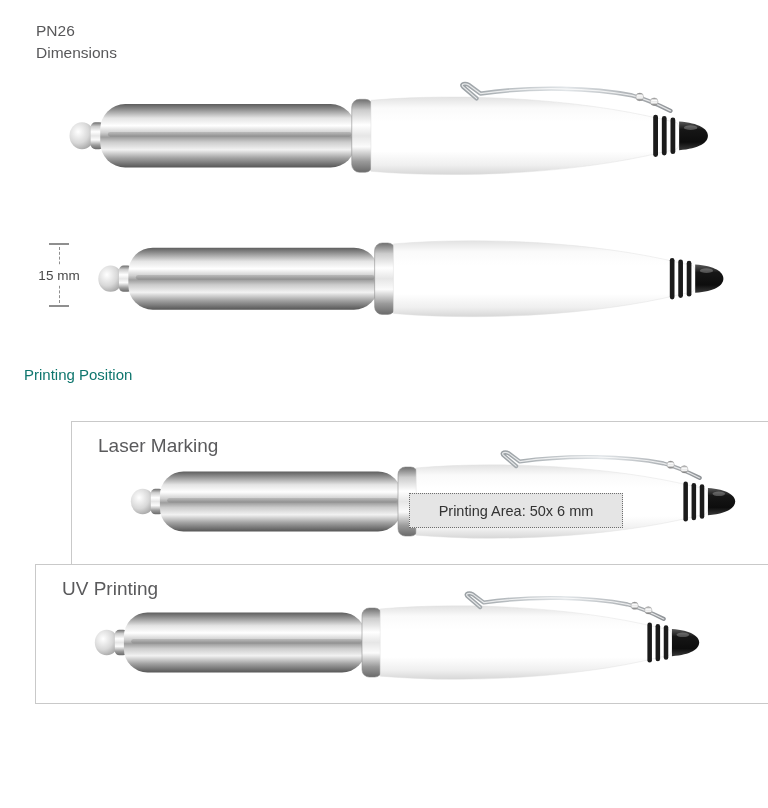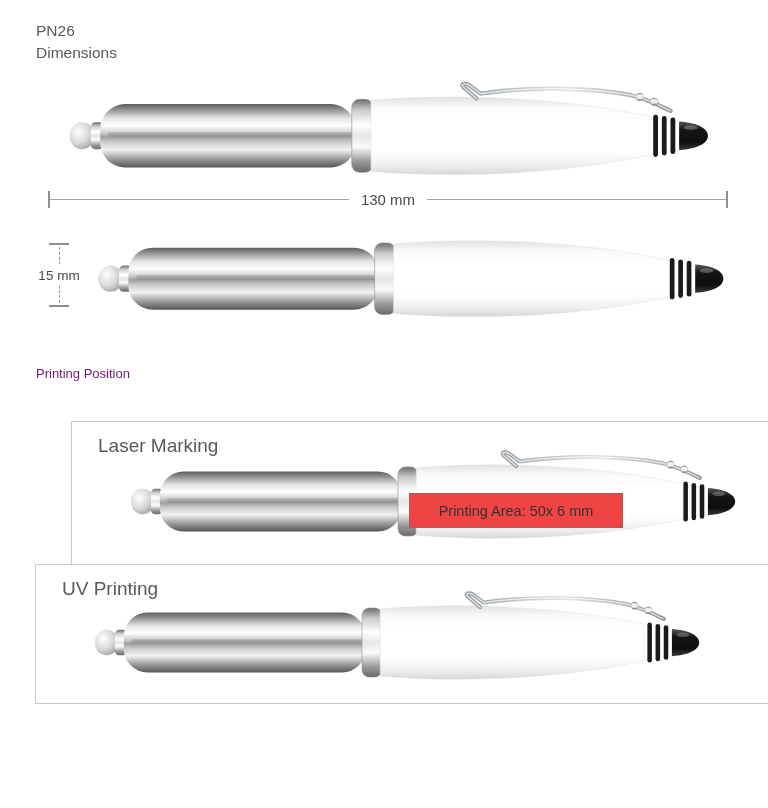--- a/index.html
+++ b/index.html
@@ -3,21 +3,21 @@
 <meta charset="utf-8">
 <style>
   html,body { margin:0; padding:0; background:#ffffff; }
   .page {
     position:relative; width:768px; height:808px; background:#ffffff;
     font-family:"Liberation Sans","DejaVu Sans",sans-serif; overflow:hidden;
     color:#58585a;
     border-radius:20px;
   }
   .title-block { position:absolute; left:36px; top:20px; font-size:15.5px; line-height:22px; color:#58585a; }
-  .pp-title   { position:absolute; left:36px; top:366px; font-size:13px; color:#701a75; }
+  .pp-title   { position:absolute; left:24px; top:366px; font-size:15px; color:#0f766e; }
 
   svg.pen { position:absolute; overflow:visible; }
   .pen1 { left:46px;  top:83px;  width:696px; height:96px; }
   .pen2 { left:80px;  top:227px; width:672px; height:94px; }
   .pen3 { left:57px;  top:29px;  width:618px; height:92px; }
   .pen4 { left:57px;  top:27px;  width:618px; height:92px; }
 
   
   .dim-h { position:absolute; left:48px; top:190px; width:680px; height:18px;
            display:flex; align-items:center; font-size:15px; color:#4a4a4a; }
@@ -36,21 +36,21 @@
                      background:#ffffff; font-size:13.5px; color:#4a4a4a;
                      white-space:nowrap; padding:3px 2px; }
 
   .section-box { position:absolute; left:35px; width:702px; background:#ffffff;
                  border:1px solid #c9c9c9; }
   .box-laser { top:421px; height:142px;margin-left:36px; }
   .box-uv    { top:564px; height:138px;padding-left:40px; }
   .section-label { position:absolute; left:26px; top:13px; font-size:19px; color:#5a5a5c; }
 
   .print-area { position:absolute; left:337px; width:212px; height:33px;
-                border:1.5px dotted #6e6e6e; background:#ef4444;
+                border:1.5px dotted #6e6e6e; background:#e5e5e5;
                 display:flex; align-items:center; justify-content:center;
                 font-size:14.5px; color:#333333; z-index:5; }
   .box-laser .print-area { top:71px; }
   .box-uv    .print-area { top:69px; }
 
   .defs-svg { position:absolute; width:0; height:0; }
 </style>
 </head>
 <body>
 
@@ -59,27 +59,20 @@
   <div class="title-block">
     <div>PN26</div>
     <div>Dimensions</div>
   </div>
 
   <svg class="pen pen1" viewBox="0 0 680 100">
     <use href="#penBody"></use>
       <use href="#penClip"></use>
   </svg>
 
-  <div class="dim-h">
-    <span class="tick-v"></span>
-    <span class="hline"></span>
-    <span class="dim-text">130 mm</span>
-    <span class="hline"></span>
-    <span class="tick-v"></span>
-  </div>
 
   <svg class="pen pen2" viewBox="0 0 680 100">
     <use href="#penBody"></use>
   </svg>
 
   <div class="dim-v">
     <span class="tick-h t-top"></span>
     <span class="vline"></span>
     <span class="dim-text">15 mm</span>
     <span class="tick-h t-bot"></span>

